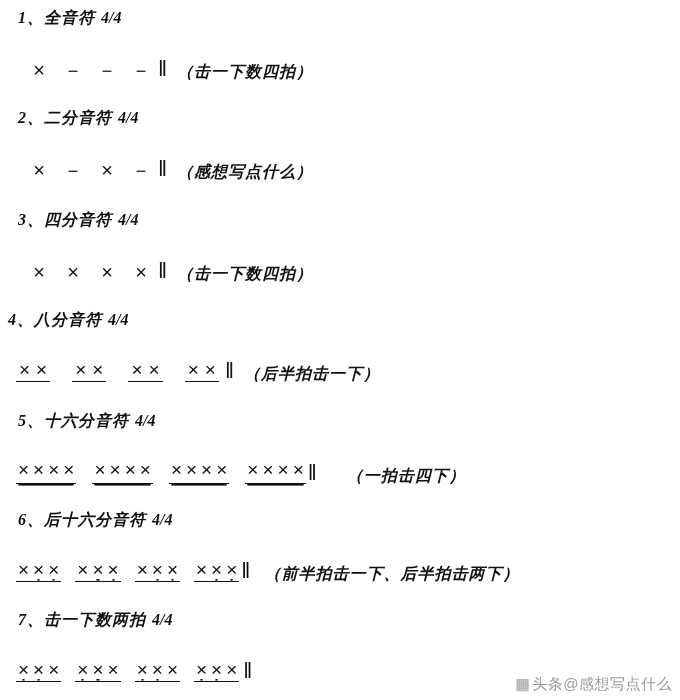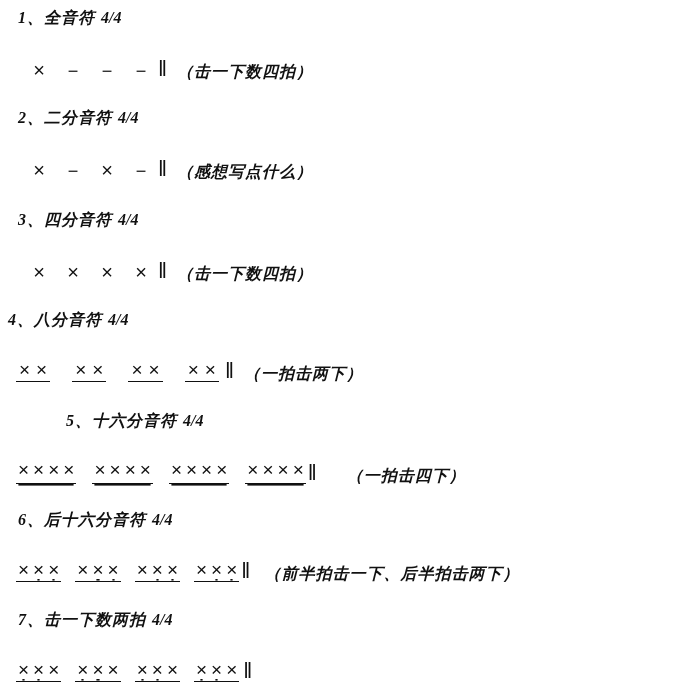--- a/index.html
+++ b/index.html
@@ -197,24 +197,24 @@
       <span class="group beam1">
         <span class="x">×</span>
         <span class="x">×</span>
       </span>
       <span class="group beam1" style="margin-right:6px;">
         <span class="x">×</span>
         <span class="x">×</span>
       </span>
     </div>
     <span class="barline">‖</span>
-    <span class="annot">（一拍击两下）</span>
-  </div>
-
-  <div class="entry" style="position:absolute; left:0; top:413px;margin-left:48px;">
+    <span class="annot">（后半拍击一下）</span>
+  </div>
+
+  <div class="entry" style="position:absolute; left:0; top:413px;">
     <div class="entry-title">
       <span>5、</span><span>十六分音符</span><span class="meter">4/4</span>
     </div>
   </div>
   <div class="entry-row" style="position:absolute; left:16px; top:460px;">
     <div class="notes">
       <span class="group beam2 tight" style="margin-right:16px;">
         <span class="x">×</span>
         <span class="x">×</span>
         <span class="x">×</span>
@@ -299,14 +299,17 @@
       </span>
       <span class="group beam1 tight" style="margin-right:4px;">
         <span class="x" style="box-shadow:0 6px 0 -4.4px #111;">×</span>
         <span class="x" style="box-shadow:0 6px 0 -4.4px #111;">×</span>
         <span class="x">×</span>
       </span>
     </div>
     <span class="barline">‖</span>
   </div>
 
+  <div class="watermark">
+    <span class="wm-logo">▦</span><span>头条@感想写点什么</span>
+  </div>
 
 </div>
 
 </body></html>

